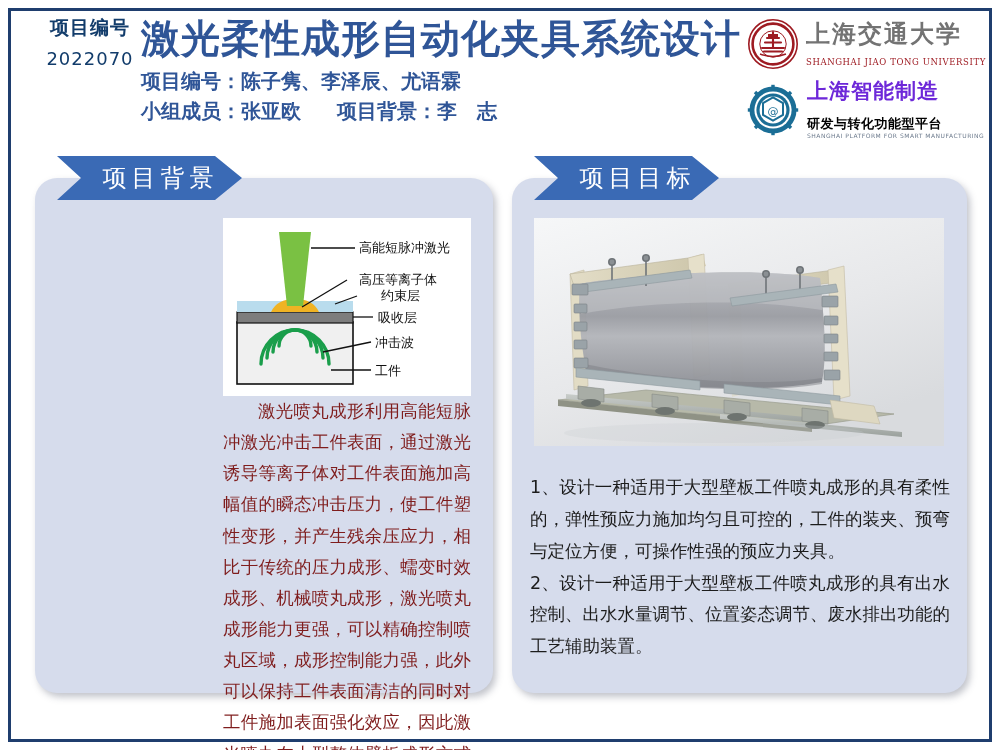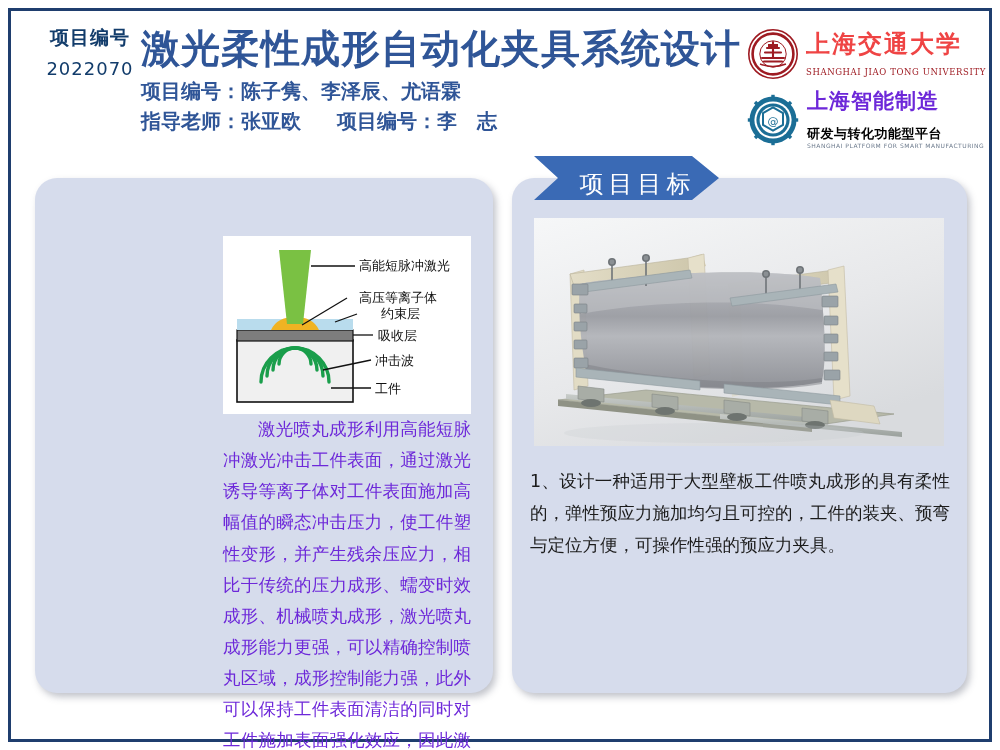--- a/index.html
+++ b/index.html
@@ -14,21 +14,21 @@
     box-sizing:border-box;
   }
   
   .frame{
     position:absolute;left:8px;top:8px;right:8px;bottom:8px;
     border:3px solid #1f3e6e;
     box-sizing:border-box;
     pointer-events:none;
   }
   
-  .header{position:absolute;left:11px;top:11px;width:978px;height:140px;}
+  .header{position:absolute;left:11px;top:1px;width:978px;height:140px;}
   .proj-no{
     position:absolute;left:14px;top:16px;width:130px;text-align:center;
     color:#123c6b;line-height:1.15;
   }
   .proj-no .lbl{font-size:19px;font-weight:bold;letter-spacing:1px;}
   .proj-no .num{font-size:18px;font-weight:normal;letter-spacing:1px;margin-top:10px;}
 
   .title-block{position:absolute;left:130px;top:18px;width:630px;text-align:left;}
   .main-title{
     font-size:39px;font-weight:bold;color:#2f5597;
@@ -40,21 +40,21 @@
   }
   .sub-line.two{margin-top:5px;}
   .gap{display:inline-block;width:36px;}
 
   
   .logos{position:absolute;right:10px;top:14px;width:232px;height:124px;}
   .logo-row{display:flex;align-items:center;height:58px;}
   .logo-row.second{margin-top:8px;}
   .sjtu-seal{width:52px;height:52px;flex:0 0 52px;position:relative;}
   .sjtu-text{margin-left:7px;line-height:1;}
-  .sjtu-cn{font-size:24px;font-weight:bold;color:#ef4444;font-family:"DejaVu Serif","Liberation Serif",serif;letter-spacing:2px;white-space:nowrap;}
+  .sjtu-cn{font-size:24px;font-weight:bold;color:#737373;font-family:"DejaVu Serif","Liberation Serif",serif;letter-spacing:2px;white-space:nowrap;}
   .sjtu-en{font-size:8.5px;color:#9e1b22;letter-spacing:.6px;margin-top:12px;font-family:"DejaVu Serif","Liberation Serif",serif;white-space:nowrap;}
   .smart-gear{width:52px;height:52px;flex:0 0 52px;}
   .smart-text{margin-left:8px;line-height:1;}
   .smart-cn{font-size:21px;font-weight:bold;color:#6d28d9;letter-spacing:1px;white-space:nowrap;}
   .smart-cn2{font-size:13px;font-weight:bold;color:#000000;letter-spacing:.5px;margin-top:15px;white-space:nowrap;}
   .smart-en{font-size:6px;color:#6d7b8d;letter-spacing:.5px;margin-top:3px;white-space:nowrap;}
 
   
   .panel{
     position:absolute;
@@ -70,47 +70,47 @@
     position:absolute;top:-22px;left:22px;height:44px;
     z-index:5;
     display:flex;align-items:center;justify-content:center;
     color:#ffffff;font-size:24px;font-weight:normal;letter-spacing:5px;
     background:#3a6ab5;
     filter:drop-shadow(2px 3px 3px rgba(110,115,130,.55));
   }
   #tab-left {width:185px;
     clip-path:polygon(0 0, 158px 0, 185px 50%, 158px 100%, 0 100%, 24px 50%);}
   #tab-right{width:185px;
-    clip-path:polygon(0 0, 158px 0, 185px 50%, 158px 100%, 0 100%, 24px 50%);align-items:flex-end;}
+    clip-path:polygon(0 0, 158px 0, 185px 50%, 158px 100%, 0 100%, 24px 50%);}
   .tab span{padding-left:22px;}
 
   
   .bg-body{
-    position:absolute;left:22px;top:58px;width:414px;height:452px;
-    font-size:17.5px;color:#6d28d9;line-height:1.78;
+    position:absolute;left:22px;top:40px;width:414px;height:452px;
+    font-size:17.5px;color:#7f1d1d;line-height:1.78;
     text-align:justify;
   }
   .bg-body p{margin:0;text-indent:2em;}
   .diagram-float{
     float:right;width:248px;height:178px;margin:0 0 4px 8px;
     background:#ffffff;
   }
 
   
   .schem{position:relative;width:248px;height:178px;background:#fff;}
   .schem svg{display:block;}
 
   
   .render-wrap{
     position:absolute;left:22px;top:40px;width:410px;height:228px;
     background:linear-gradient(160deg,#f2f3f5 0%,#e9eaec 55%,#dcdee1 100%);
     overflow:hidden;
   }
   .goal-body{
-    position:absolute;left:18px;top:288px;width:420px;
+    position:absolute;left:18px;top:294px;width:420px;
     font-size:17.5px;color:#1c1c1c;line-height:1.82;
     text-align:justify;
   }
   .goal-body p{margin:0;}
 </style>
 </head>
 <body>
 
 <div class="poster">
 
@@ -120,21 +120,21 @@
 
     <div class="proj-no">
       <div class="lbl">项目编号</div>
       <div class="num">2022070</div>
     </div>
 
     <div class="title-block">
       <div class="main-title">激光柔性成形自动化夹具系统设计</div>
       <div class="sub-line">项目编号：陈子隽、李泽辰、尤语霖</div>
       <div class="sub-line two">
-        <span>指导老师：张亚欧</span><span class="gap"></span><span>项目编号：李　志</span>
+        <span>小组成员：张亚欧</span><span class="gap"></span><span>项目背景：李　志</span>
       </div>
     </div>
 
     <div class="logos">
 
       <div class="logo-row">
         <div class="sjtu-seal">
           <svg width="52" height="52" viewBox="0 0 52 52">
             <circle cx="26" cy="26" r="24.2" fill="#fff" stroke="#9e1b22" stroke-width="1.6"></circle>
             <circle cx="26" cy="26" r="20.4" fill="#fff" stroke="#9e1b22" stroke-width="2.6"></circle>
@@ -185,20 +185,23 @@
           <div class="smart-cn">上海智能制造</div>
           <div class="smart-cn2">研发与转化功能型平台</div>
           <div class="smart-en">SHANGHAI PLATFORM FOR SMART MANUFACTURING</div>
         </div>
       </div>
 
     </div>
   </div>
 
   <div class="panel" id="panel-left">
+    <div class="tab" id="tab-left">
+      <span>项目背景</span>
+    </div>
 
     <div class="bg-body">
 
       <div class="diagram-float">
         <div class="schem">
           <svg width="248" height="178" viewBox="0 0 248 178">
             <rect x="0" y="0" width="248" height="178" fill="#ffffff"></rect>
 
             <rect x="14" y="104" width="116" height="62" fill="#f0f0f0" stroke="#111" stroke-width="1.6"></rect>
 
@@ -351,16 +354,17 @@
         </g>
 
         <polygon points="296,182 340,188 346,206 300,200" fill="#ded8c1" stroke="#c1baa3" stroke-width="0.6"></polygon>
 
         <ellipse cx="180" cy="215" rx="150" ry="10" fill="#c9ccd0" opacity="0.25"></ellipse>
       </svg>
     </div>
 
     <div class="goal-body">
       <p>1、设计一种适用于大型壁板工件喷丸成形的具有柔性的，弹性预应力施加均匀且可控的，工件的装夹、预弯与定位方便，可操作性强的预应力夹具。</p>
+      <p>2、设计一种适用于大型壁板工件喷丸成形的具有出水控制、出水水量调节、位置姿态调节、废水排出功能的工艺辅助装置。</p>
     </div>
   </div>
 
 </div>
 
 </body></html>

